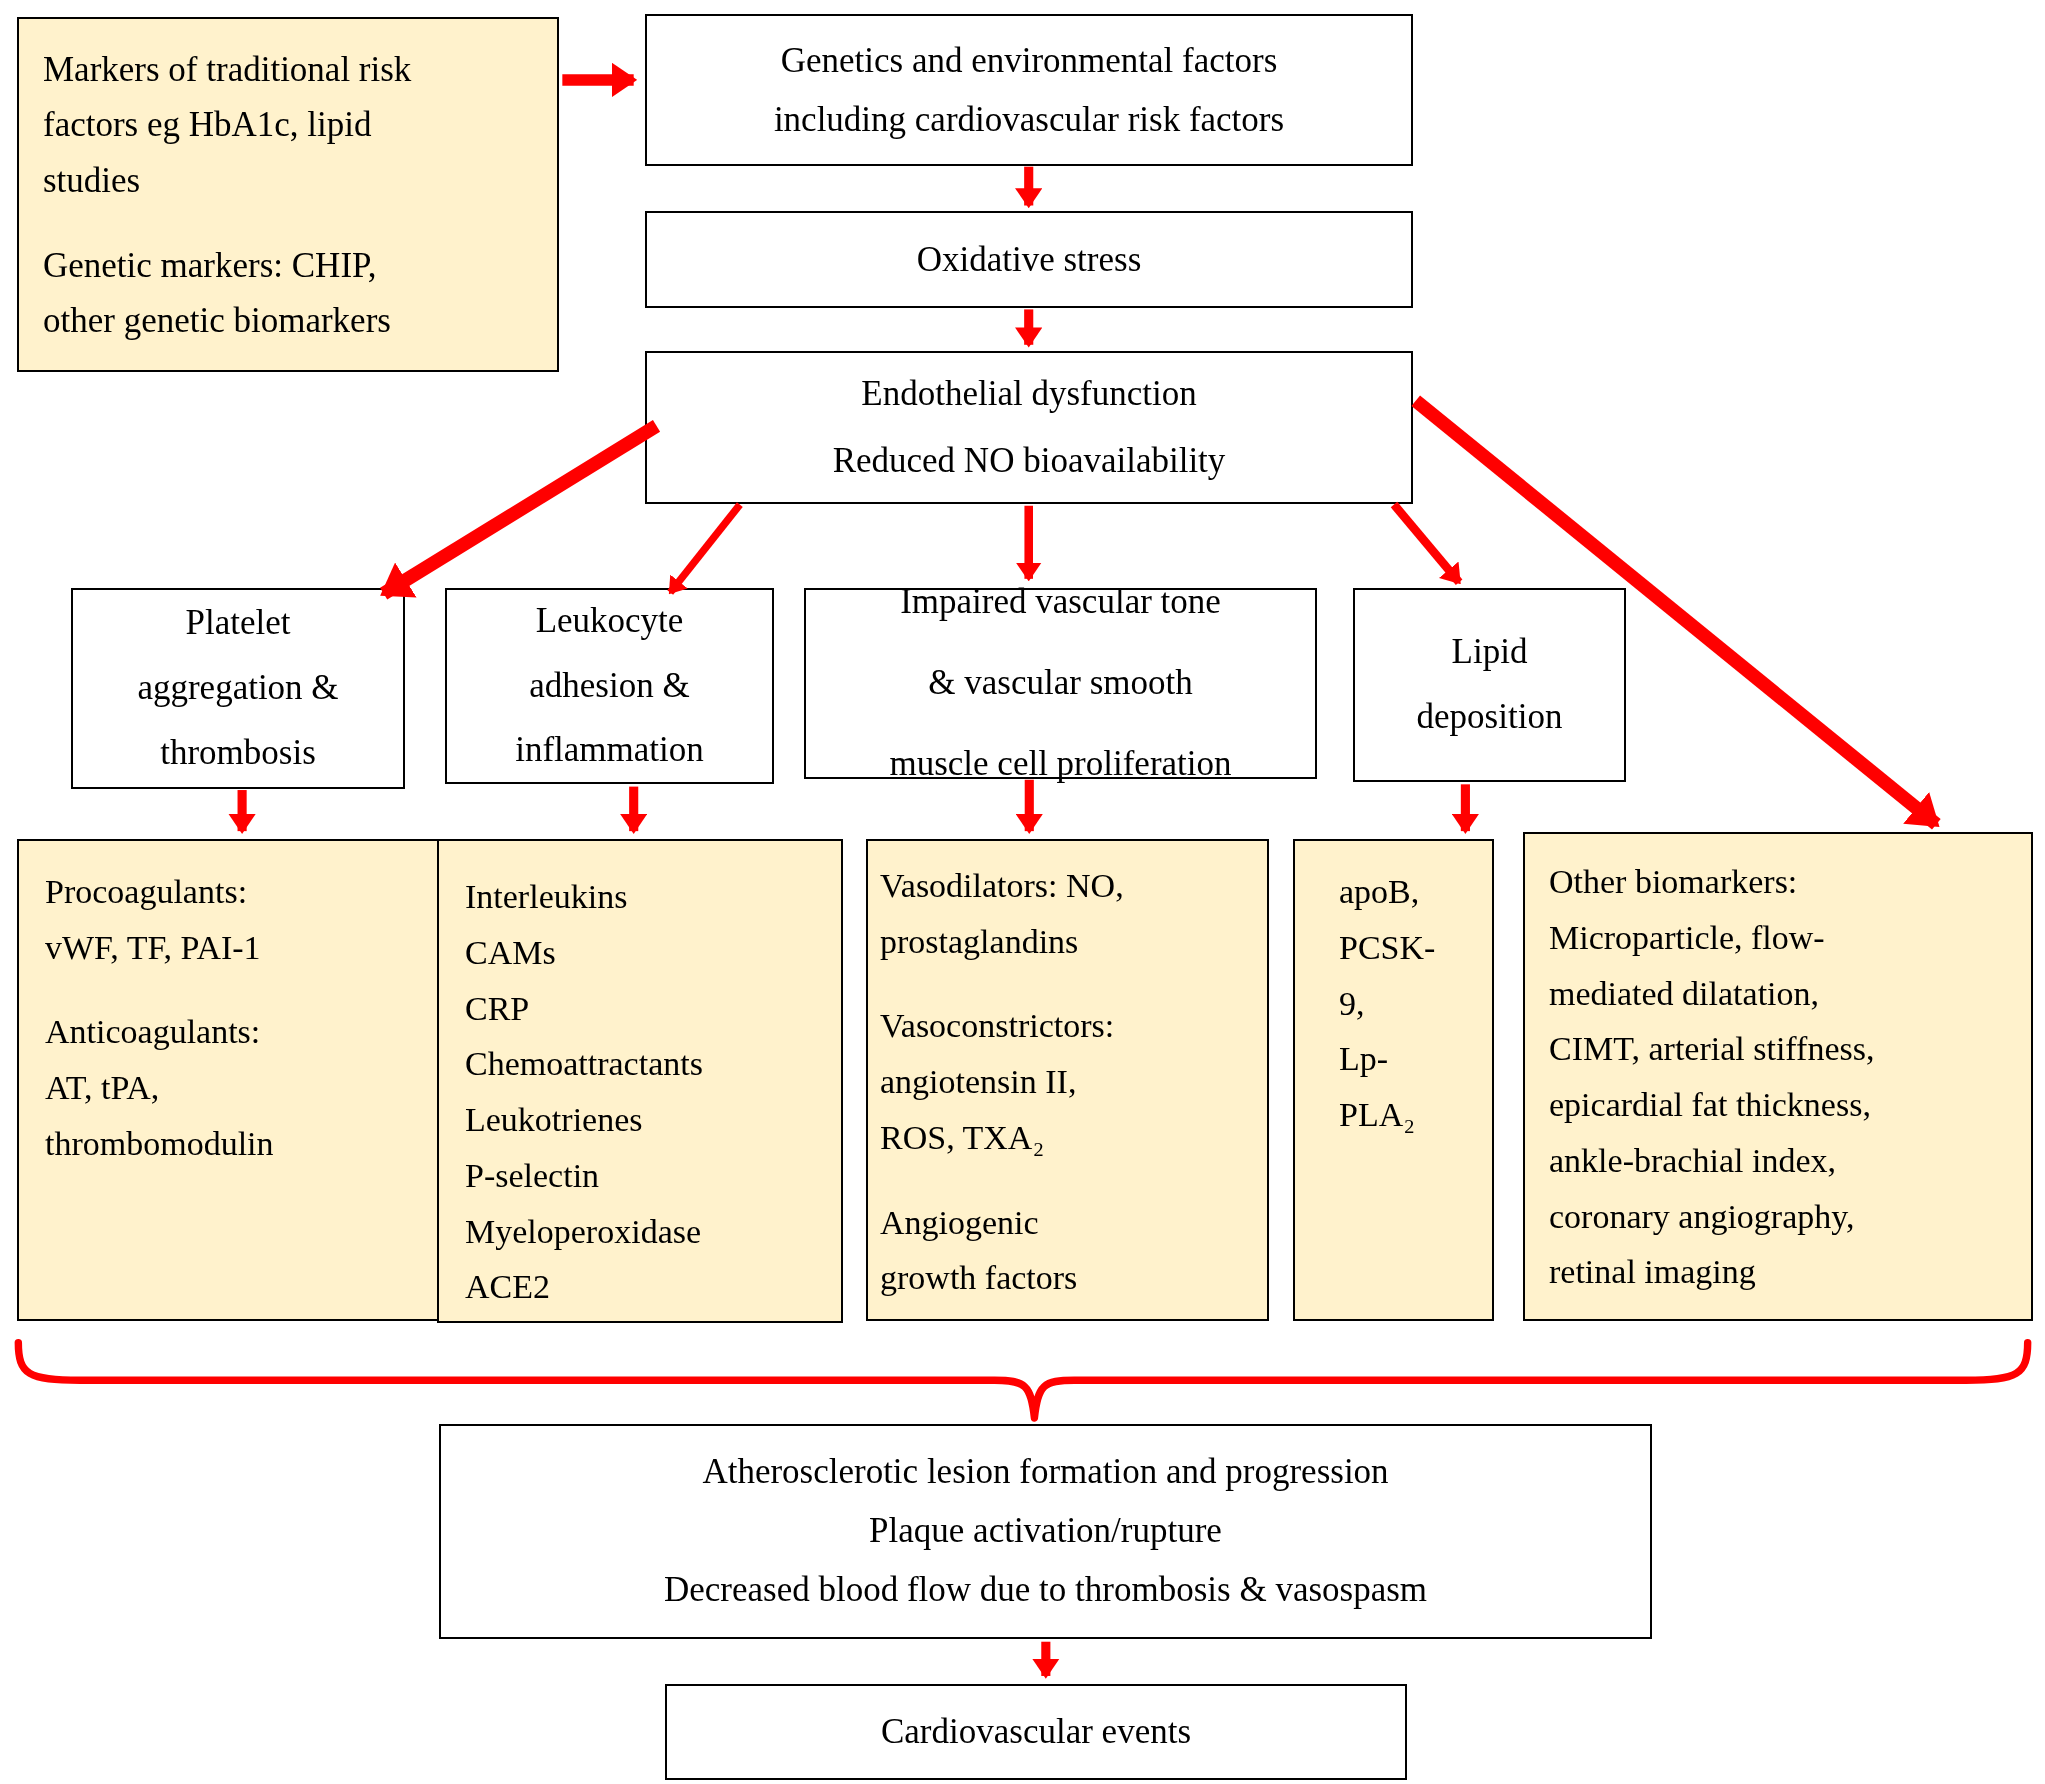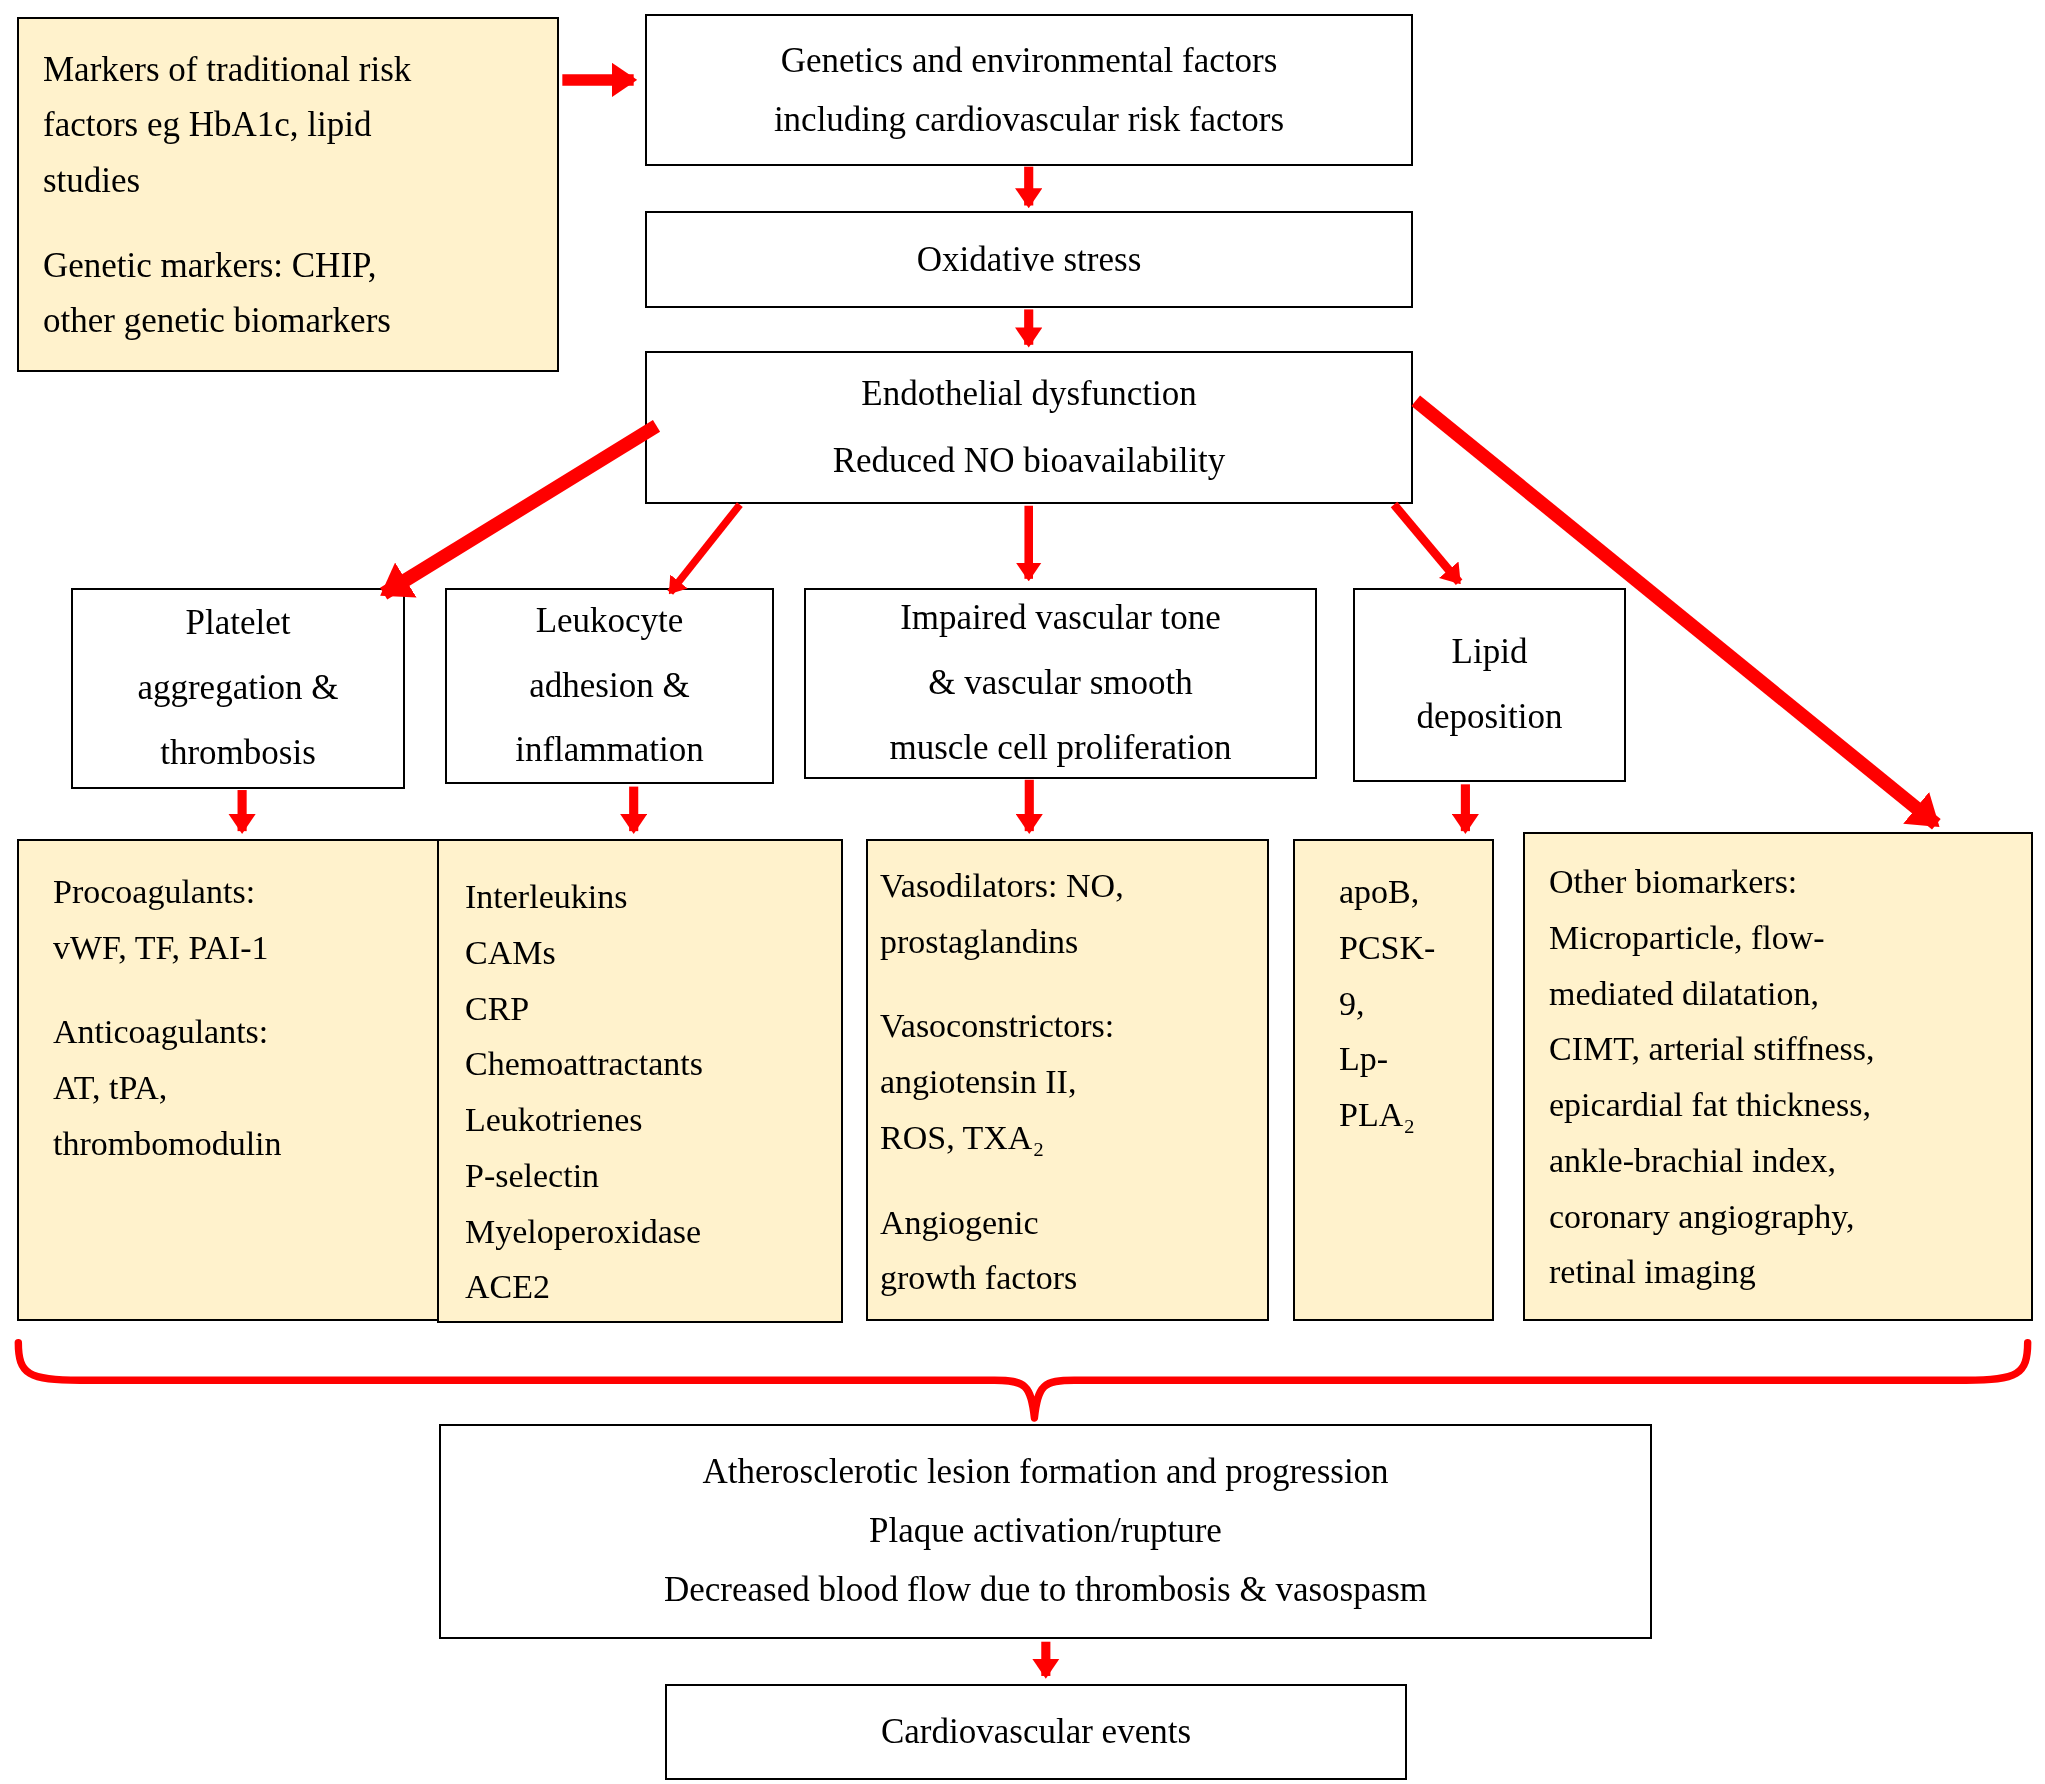--- a/index.html
+++ b/index.html
@@ -29,25 +29,25 @@
 
   
   #b-trad{left:17px;top:17px;width:542px;height:355px;padding:23px 24px;line-height:1.58;}
   
   #b-gen{left:645px;top:14.3px;width:768px;height:152px;line-height:1.7;}
   #b-oxi{left:645px;top:211px;width:768px;height:97px;line-height:1.6;}
   #b-endo{left:645px;top:351px;width:768px;height:153px;line-height:1.9;}
   
   #b-plat{left:71px;top:588px;width:334px;height:201px;line-height:1.85;}
   #b-leuk{left:445px;top:588px;width:329px;height:196px;line-height:1.85;}
-  #b-imp{left:804px;top:588px;width:513px;height:191px;line-height:1.85;}
+  #b-imp{left:804px;top:588px;width:513px;height:191px;line-height:1.85;gap:16px;}
   #b-lip{left:1353px;top:588px;width:273px;height:194px;line-height:1.85;}
   
   .listbox{font-size:34px;line-height:1.64;}
-  #b-proc{left:17px;top:839px;width:442px;height:482px;padding:23px 34px;}
+  #b-proc{left:17px;top:839px;width:442px;height:482px;padding:23px 26px;}
   #b-int{left:437px;top:839px;width:406px;height:484px;padding:28px 26px;}
   #b-vaso{left:866px;top:839px;width:403px;height:482px;padding:17px 12px;}
   #b-apo{left:1293px;top:839px;width:201px;height:482px;padding:23px 44px;}
   #b-other{left:1523px;top:832px;width:510px;height:489px;padding:20px 24px;}
   
   #b-ath{left:439px;top:1424px;width:1213px;height:215px;line-height:1.68;}
   #b-card{left:665px;top:1684px;width:742px;height:96px;line-height:1.6;}
 
   #arrow-layer{
     position:absolute;left:0;top:0;width:2046px;height:1785px;

